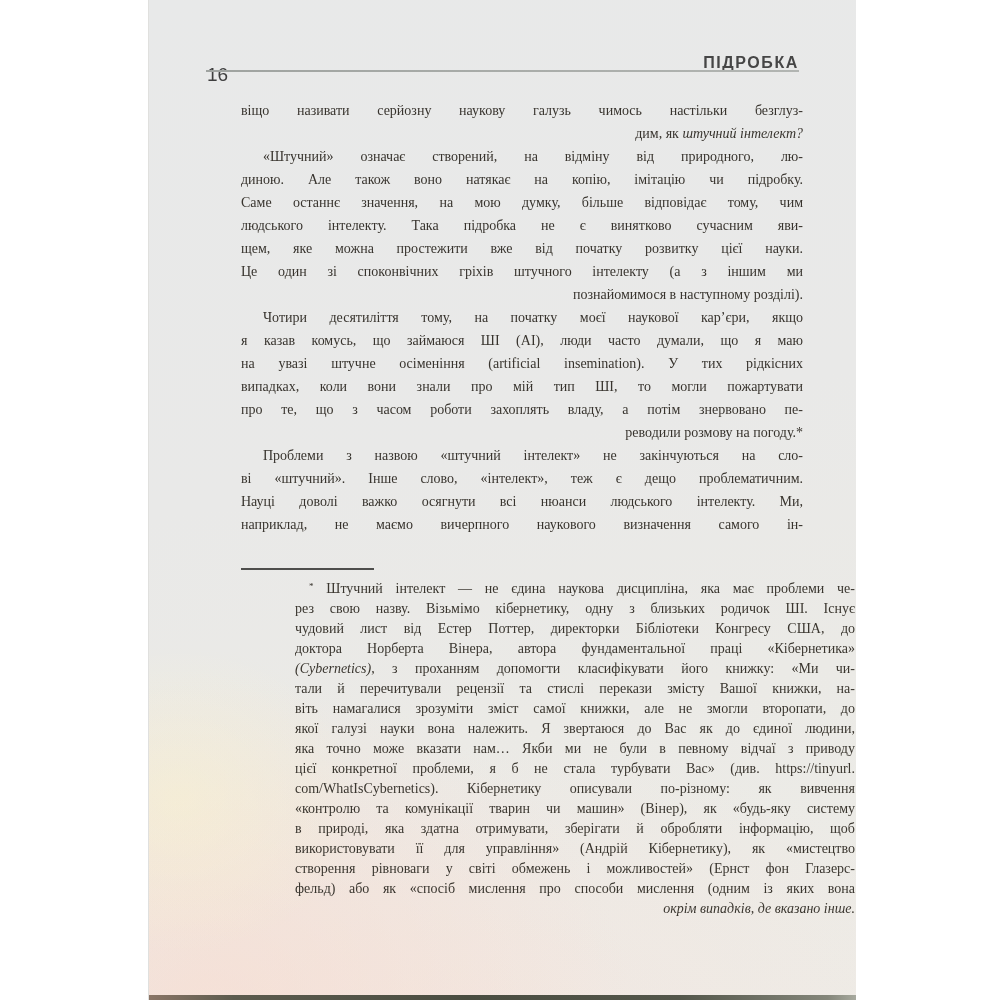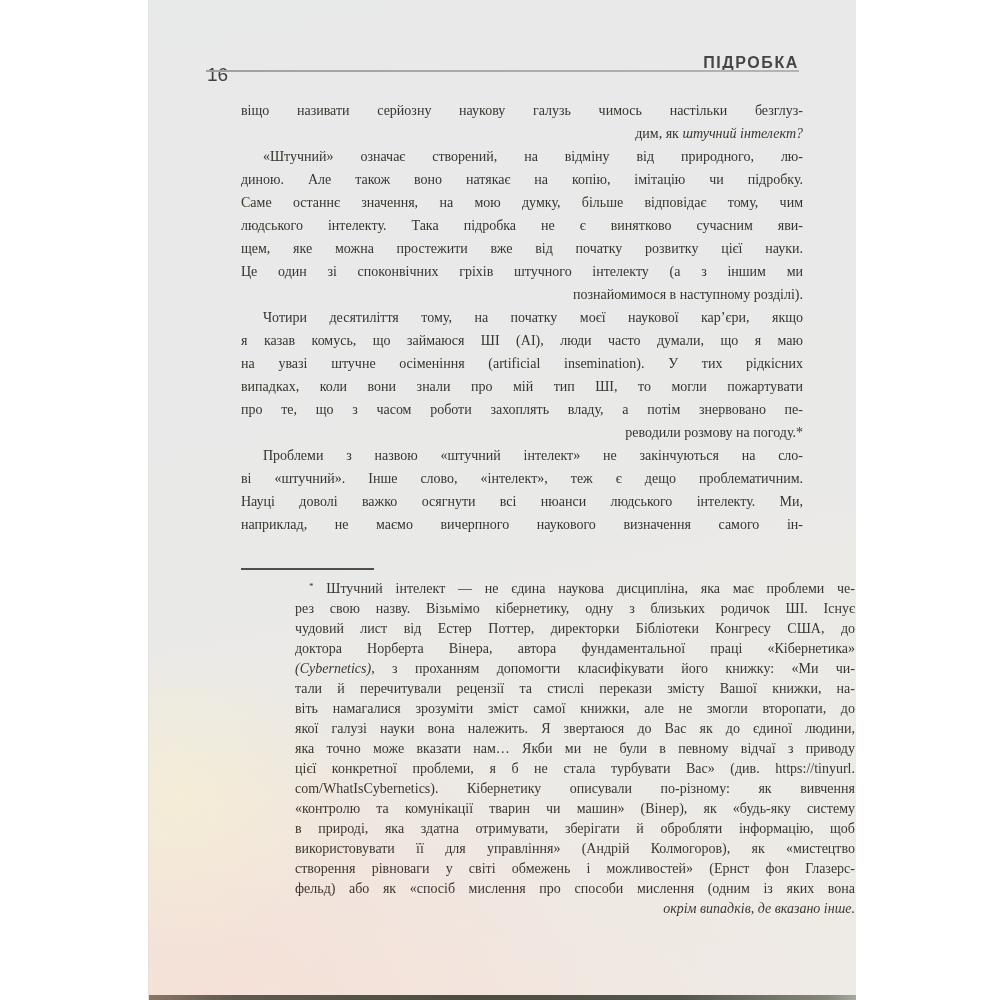--- a/index.html
+++ b/index.html
@@ -89,20 +89,20 @@
       <div class="tline just"><span>доктора Норберта Вінера, автора фундаментальної праці «Кібернетика»</span></div>
       <div class="tline just"><span class="it">(Cybernetics)</span><span>, з проханням допомогти класифікувати його книжку: «Ми чи-</span></div>
       <div class="tline just"><span>тали й перечитували рецензії та стислі перекази змісту Вашої книжки, на-</span></div>
       <div class="tline just"><span>віть намагалися зрозуміти зміст самої книжки, але не змогли второпати, до</span></div>
       <div class="tline just"><span>якої галузі науки вона належить. Я звертаюся до Вас як до єдиної людини,</span></div>
       <div class="tline just"><span>яка точно може вказати нам… Якби ми не були в певному відчаї з приводу</span></div>
       <div class="tline just"><span>цієї конкретної проблеми, я б не стала турбувати Вас» (див. https://tinyurl.</span></div>
       <div class="tline just"><span>com/WhatIsCybernetics). Кібернетику описували по-різному: як вивчення</span></div>
       <div class="tline just"><span>«контролю та комунікації тварин чи машин» (Вінер), як «будь-яку систему</span></div>
       <div class="tline just"><span>в природі, яка здатна отримувати, зберігати й обробляти інформацію, щоб</span></div>
-      <div class="tline just"><span>використовувати її для управління» (Андрій Колмогоров), як «мистецтво</span></div>
+      <div class="tline just"><span>використовувати її для управління» (Андрій Кібернетику), як «мистецтво</span></div>
       <div class="tline just"><span>створення рівноваги у світі обмежень і можливостей» (Ернст фон Глазерс-</span></div>
       <div class="tline just"><span>фельд) або як «спосіб мислення про способи мислення (одним із яких вона</span></div>
       <div class="tline"><span class="it">окрім випадків, де вказано інше.</span></div>
     </div>
 
   <div class="bedge"></div>
 </div>
 
 </body></html>

